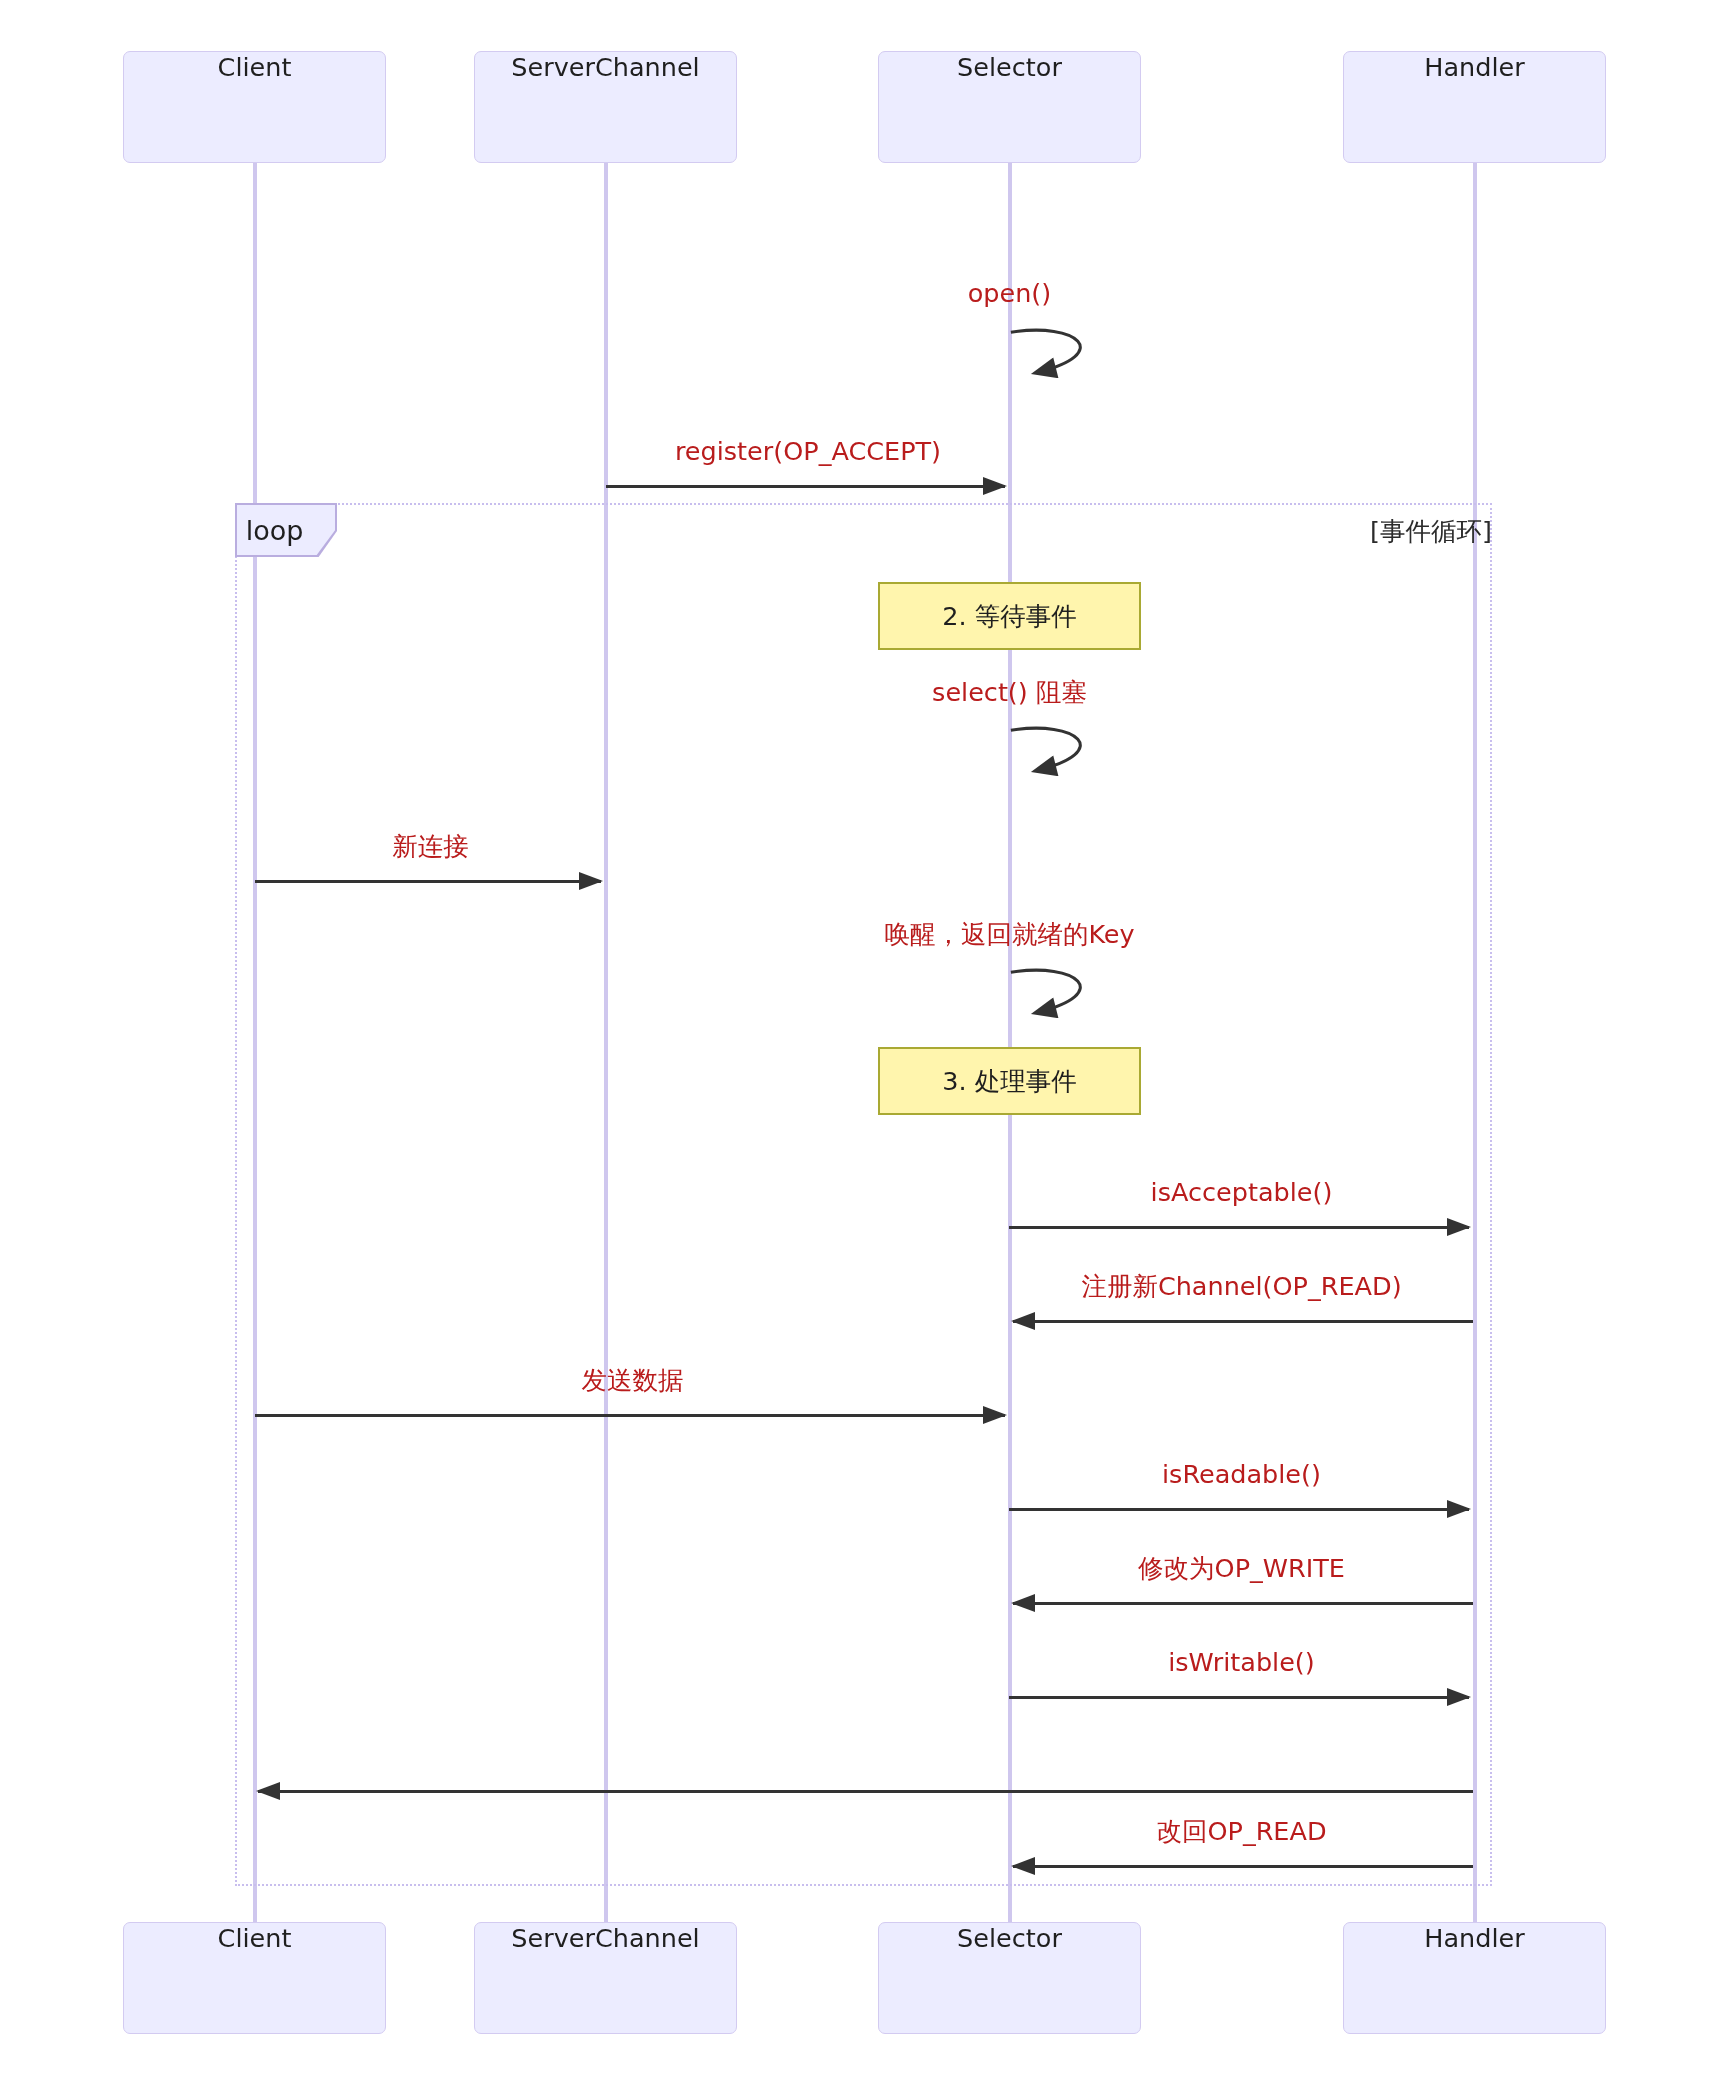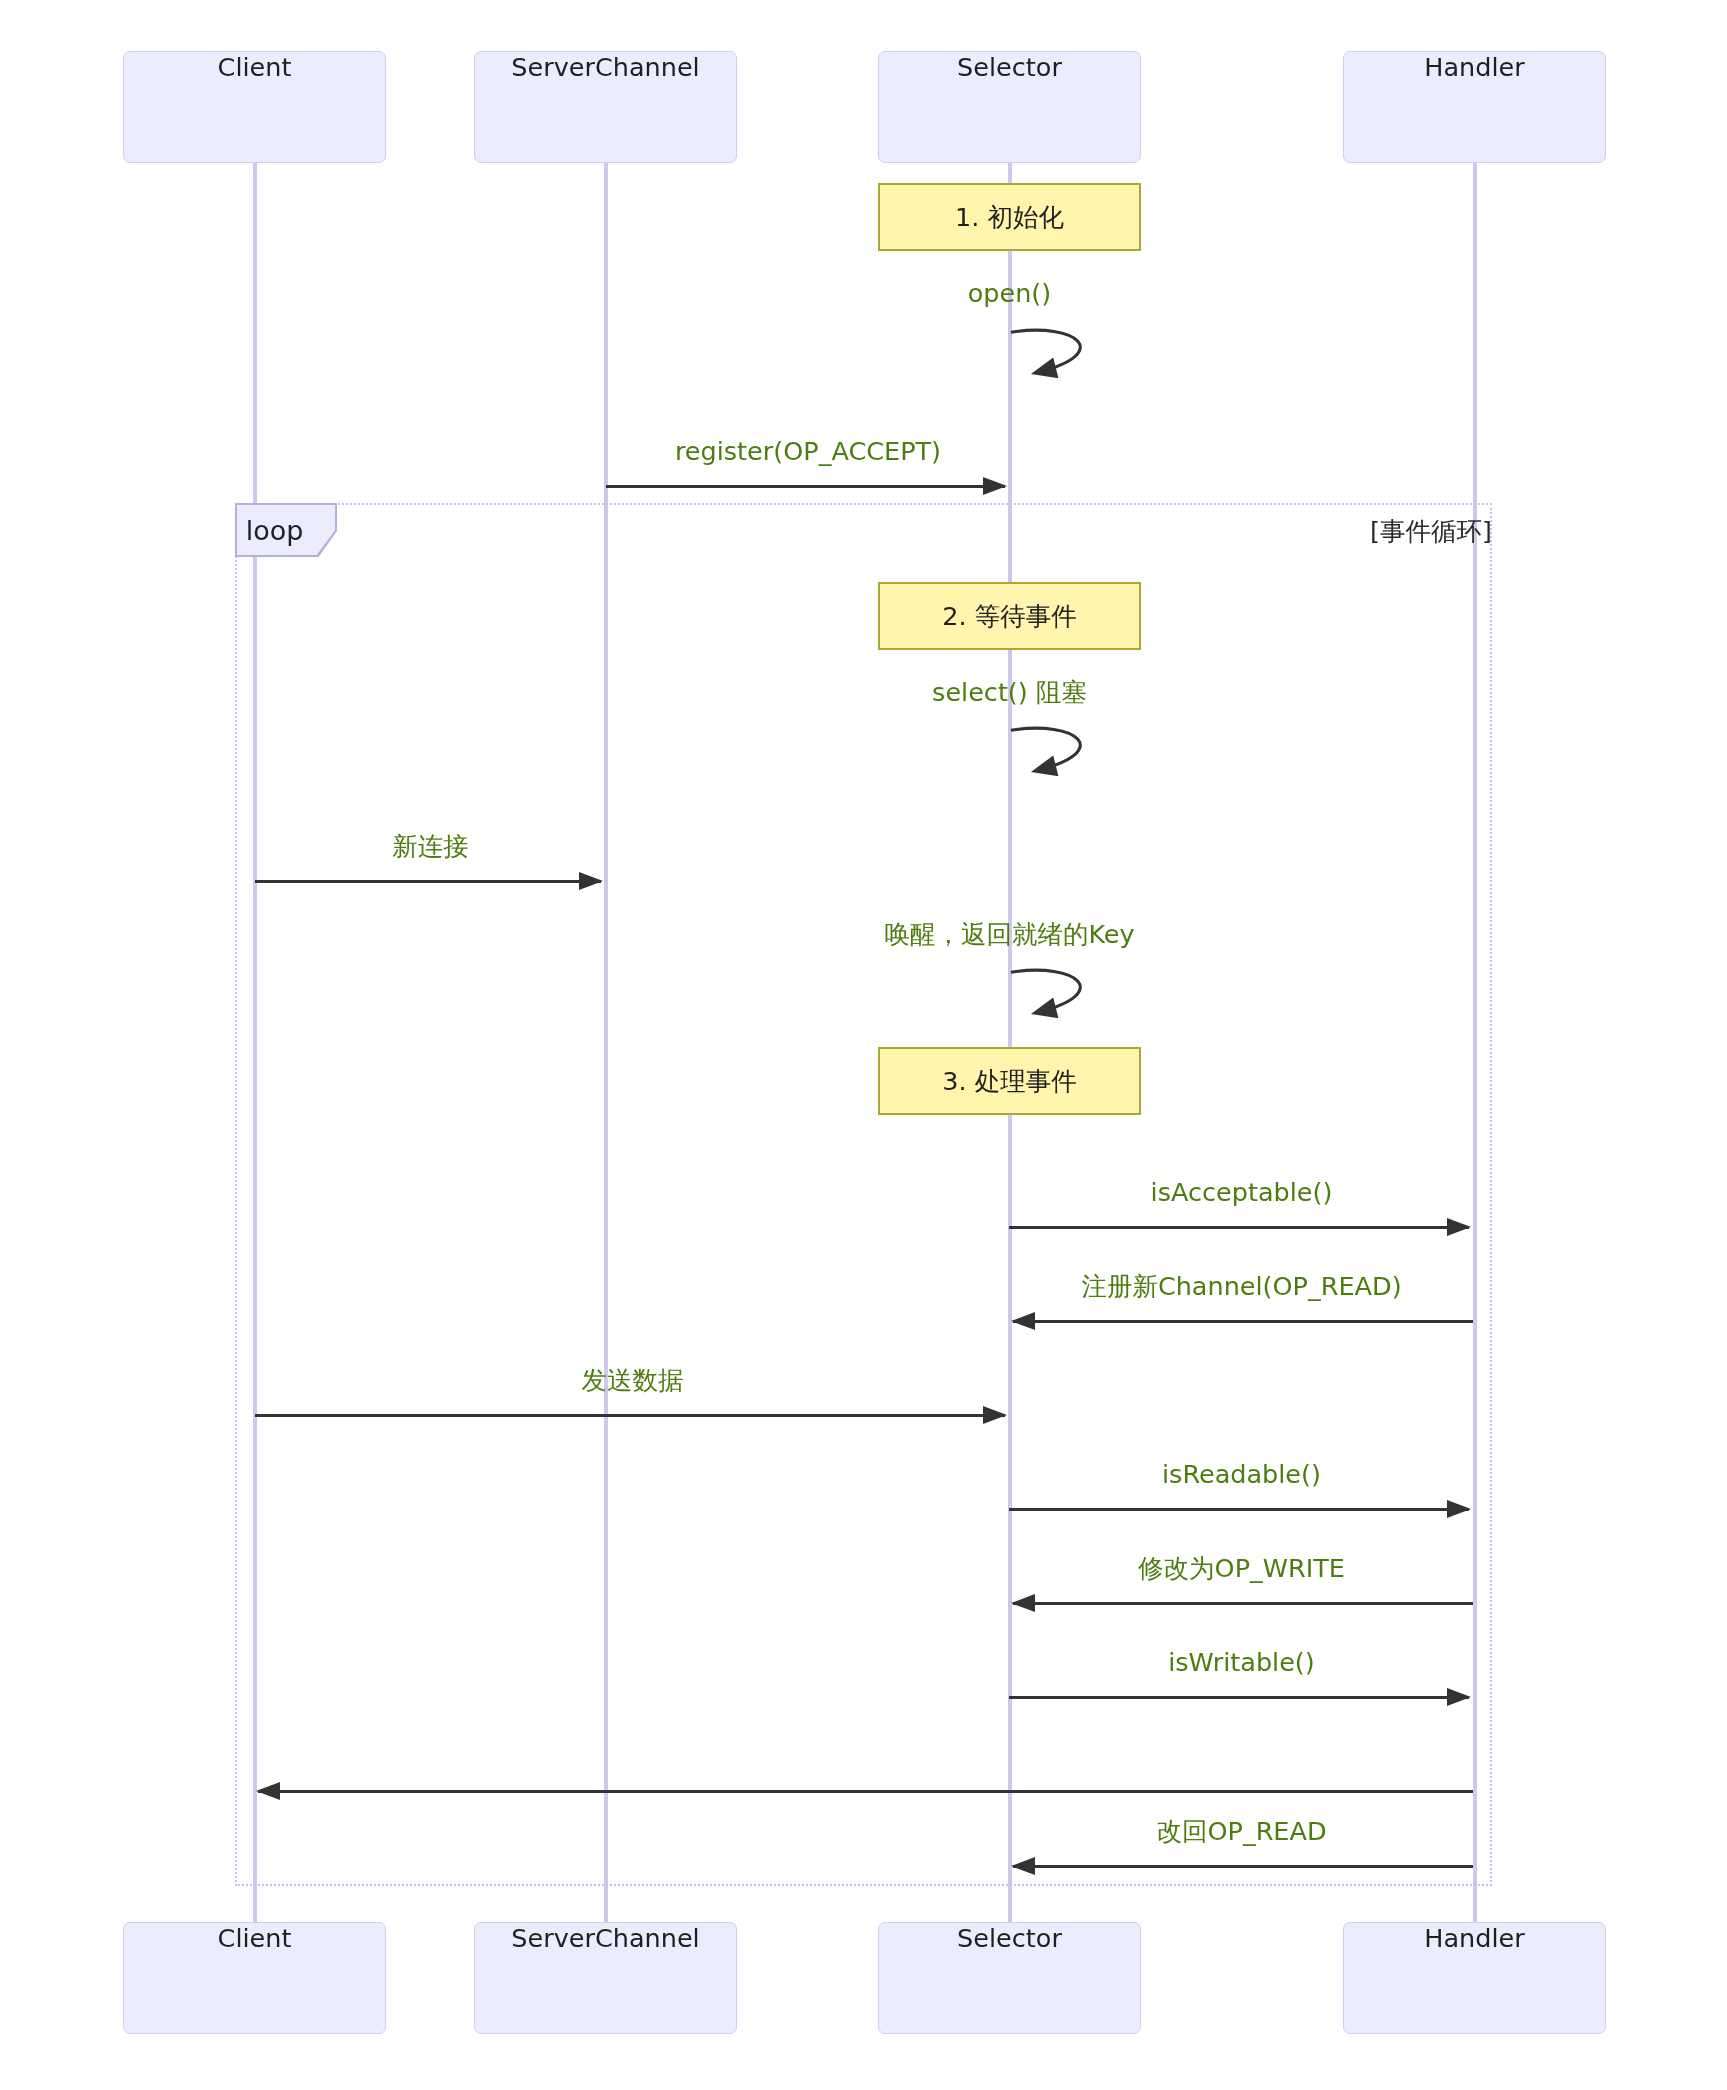--- a/index.html
+++ b/index.html
@@ -36,21 +36,21 @@
   }
   .note{
     position:absolute;left:878px;width:263px;height:68px;
     background:var(--note-fill);
     border:2.6px solid var(--note-border);
     display:flex;align-items:center;justify-content:center;
     font-size:25.5px;color:#1f1f1f;
     box-sizing:border-box;
   }
   .msg-label{
-    position:absolute;font-size:25.5px;color:#4d7c0f;
+    position:absolute;font-size:25.5px;color:#b91c1c;
     text-align:center;white-space:nowrap;line-height:33px;
   }
   .arrow{
     position:absolute;height:0;border-top:3.5px solid var(--arrow);
   }
   .arrow.right::after{
     content:"";position:absolute;right:-1.8px;top:-11.4px;
     border-left:24.6px solid var(--arrow);
     border-top:9.7px solid transparent;
     border-bottom:9.7px solid transparent;
@@ -123,23 +123,20 @@
   <div class="actor" style="left:1343px;top:1922px">
       <span>Handler</span>
     </div>
 
   <div class="loop-frame"></div>
   <div class="loop-tag">
     <div class="loop-tag-inner">loop</div>
   </div>
   <div class="loop-cond">[事件循环]</div>
 
-  <div class="note" style="top:183px">
-      <span>1. 初始化</span>
-    </div>
   <div class="note" style="top:582px">
       <span>2. 等待事件</span>
     </div>
   <div class="note" style="top:1047px">
       <span>3. 处理事件</span>
     </div>
 
   <div class="msg-label" style="left:746px;top:277px;width:527px">open()</div>
   <svg class="selfloop" style="left:1009px;top:327px" width="114" height="56" viewBox="0 0 130 64">
     <defs>

